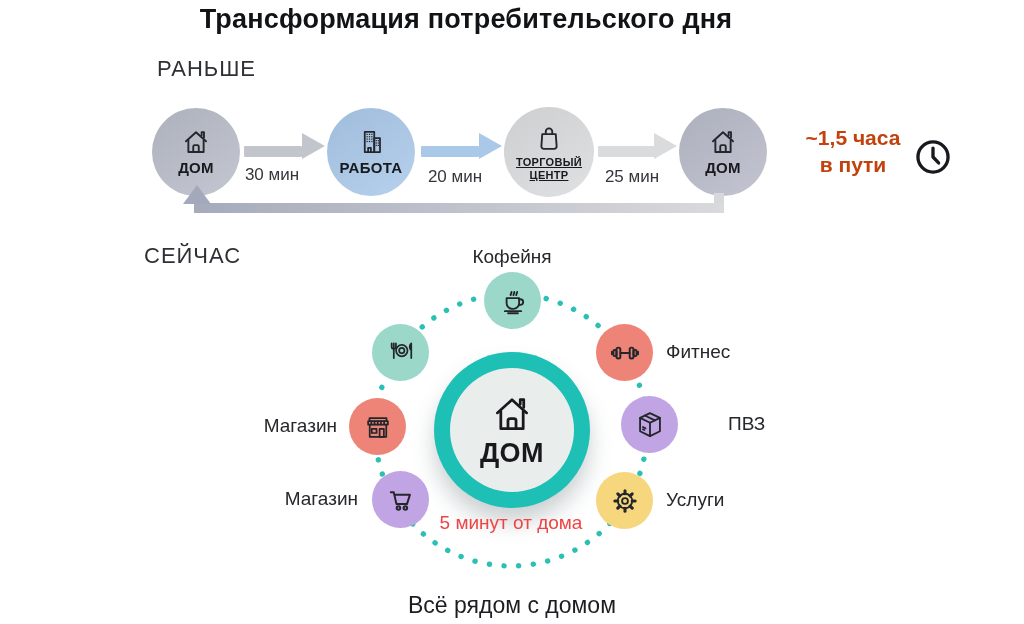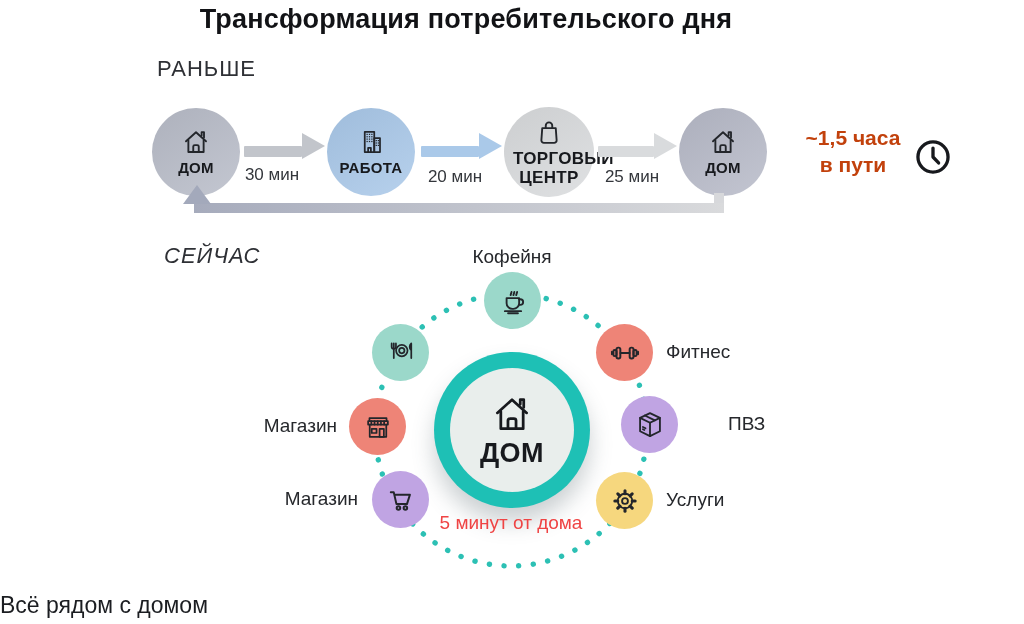--- a/index.html
+++ b/index.html
@@ -5,31 +5,31 @@
   * { margin:0; padding:0; box-sizing:border-box; }
   html,body { background:#ffffff; }
   body { font-family:"Liberation Sans","DejaVu Sans",sans-serif; }
   .canvas { position:relative; width:1024px; height:624px; background:#ffffff; overflow:hidden; }
 
   .title { position:absolute; left:0; top:4px; width:932px; text-align:center;
            font-size:27px; font-weight:800; color:#121316; letter-spacing:.2px; }
 
   .section-label { position:absolute; font-size:22px; font-weight:400; color:#2e3035; letter-spacing:1px; }
   .label-before { left:150px; top:56px;margin-left:7px; }
-  .label-now   { left:164px; top:243px;font-style:italic; }
+  .label-now   { left:144px; top:243px; }
 
   
   .step { position:absolute; width:88px; height:88px; border-radius:50%;
           display:flex; flex-direction:column; align-items:center; justify-content:center;
           background-image:linear-gradient(145deg, rgba(0,0,0,.06), rgba(255,255,255,.16)); }
   .step .cap { font-size:15px; font-weight:800; color:#17191d; letter-spacing:.3px; margin-top:3px; text-align:center; line-height:1.1; }
   .step-1 { left:152px; top:108px; }
   .step-2 { left:327px; top:108px; }
   .step-3 { left:504px; top:107px; width:90px; height:90px; }
-  .step-3 .cap { font-size:17px; }
+  .step-3 .cap { font-size:11px;text-decoration:underline; }
   .step-4 { left:679px; top:108px; }
   .bar { position:absolute; height:11px; border-radius:1px; }
   .head { position:absolute; width:0; height:0; border-top:13px solid transparent; border-bottom:13px solid transparent; }
   .bar-1 { left:244px; top:146px; width:58px; }
   .head-1 { left:302px; top:133px; border-left-width:23px; border-left-style:solid; }
   .bar-2 { left:421px; top:146px; width:58px; }
   .head-2 { left:479px; top:133px; border-left-width:23px; border-left-style:solid; }
   .bar-3 { left:598px; top:146px; width:56px; }
   .head-3 { left:654px; top:133px; border-left-width:23px; border-left-style:solid; }
 
@@ -74,21 +74,21 @@
   .lbl-coffee   { left:440px; top:246px; width:144px; text-align:center; }
   .lbl-cafe     { left:240px; top:341px; width:120px; text-align:right; }
   .lbl-fitness  { left:666px; top:341px; width:120px; text-align:left; }
   .lbl-store1   { left:187px; top:415px; width:150px; text-align:right; }
   .lbl-pvz      { left:691px; top:413px; width:100px; text-align:left;margin-left:37px; }
   .lbl-store2   { left:208px; top:488px; width:150px; text-align:right; }
   .lbl-services { left:666px; top:489px; width:120px; text-align:left; }
 
   .radius-note { position:absolute; left:391px; top:512px; width:240px; text-align:center;
                  font-size:19px; color:#ef4444; }
-  .footer-note { position:absolute; left:0; top:592px; width:1024px; 
+  .footer-note { position:absolute; left:0; top:592px; width:1024px; text-align:center;
                  font-size:23px; color:#1b1d21; }
 
   .icon svg { display:block; }
 </style>
 </head>
 <body>
 
 <div class="canvas">
 
   <div class="title">Трансформация потребительского дня</div>

